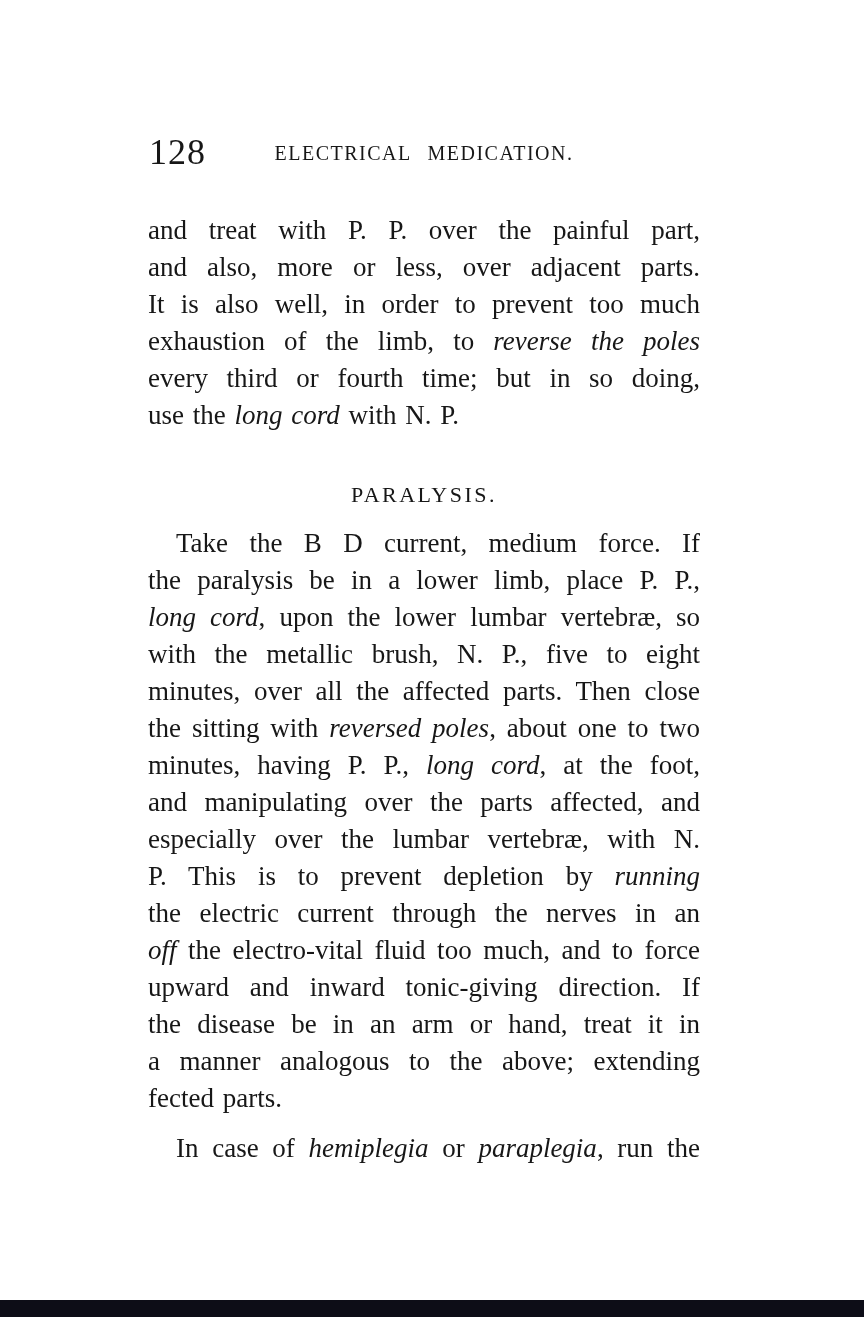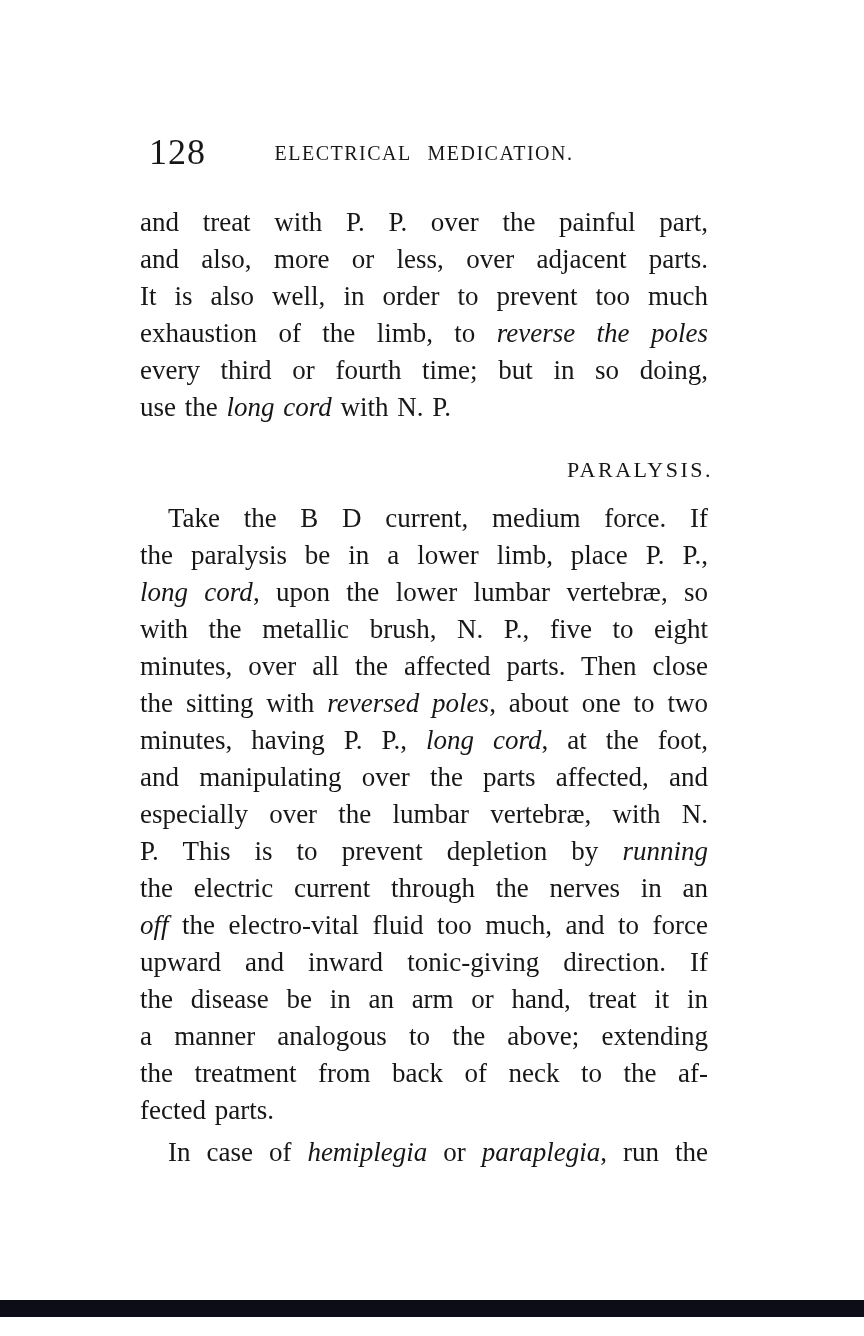--- a/index.html
+++ b/index.html
@@ -28,40 +28,40 @@
     letter-spacing: 1.5px;
     word-spacing: 10px;
   }
   .text-block {
     position: absolute;
     left: 135px; top: 199px;
     width: 578px;
     font-size: 27px;
     line-height: 37px;
   }
-  .paragraph { margin: 5px; }
+  .paragraph { margin: 13px; }
   .line {
     height: 37px;
     text-align: justify;
     text-align-last: justify;
     word-spacing: 2px;
     white-space: nowrap;
   }
   .line.last {
     text-align: center;
     text-align-last: left;
   }
   .line.indent { text-indent: 28px; }
   .it { font-style: italic; }
   .section-heading {
-    margin-top: 29px;
+    margin-top: 46px;
     margin-bottom: 15px;
     height: 30px;
     line-height: 30px;
-    text-align: right;
+    text-align: center;
     font-size: 22px;
     letter-spacing: 2.5px;
   }
   .scan-bar {
     position: absolute;
     left: 0; top: 1300px;
     width: 864px; height: 17px;
     background: #0d0d17;
   }
 </style>
@@ -91,21 +91,20 @@
       <div class="line"><span>the sitting with </span><span class="it">reversed poles</span><span>, about one to two</span></div>
       <div class="line"><span>minutes, having P. P., </span><span class="it">long cord</span><span>, at the foot,</span></div>
       <div class="line"><span>and manipulating over the parts affected, and</span></div>
       <div class="line"><span>especially over the lumbar vertebræ, with N.</span></div>
       <div class="line"><span>P.  This is to prevent depletion by </span><span class="it">running</span></div>
       <div class="line"><span>the electric current through the nerves in an</span></div>
       <div class="line"><span class="it">off</span><span> the electro-vital fluid too much, and to force</span></div>
       <div class="line"><span>upward and inward tonic-giving direction.  If</span></div>
       <div class="line"><span>the disease be in an arm or hand, treat it in</span></div>
       <div class="line"><span>a manner analogous to the above; extending</span></div>
-      <div class="line"><span>the treatment from back of neck to the af-</span></div>
       <div class="line last"><span>fected parts.</span></div>
     </div>
     <div class="paragraph">
       <div class="line indent"><span>In case of </span><span class="it">hemiplegia</span><span> or </span><span class="it">paraplegia</span><span>, run the</span></div>
     </div>
   </div>
 
 <div class="scan-bar"></div>
 
 </body></html>

